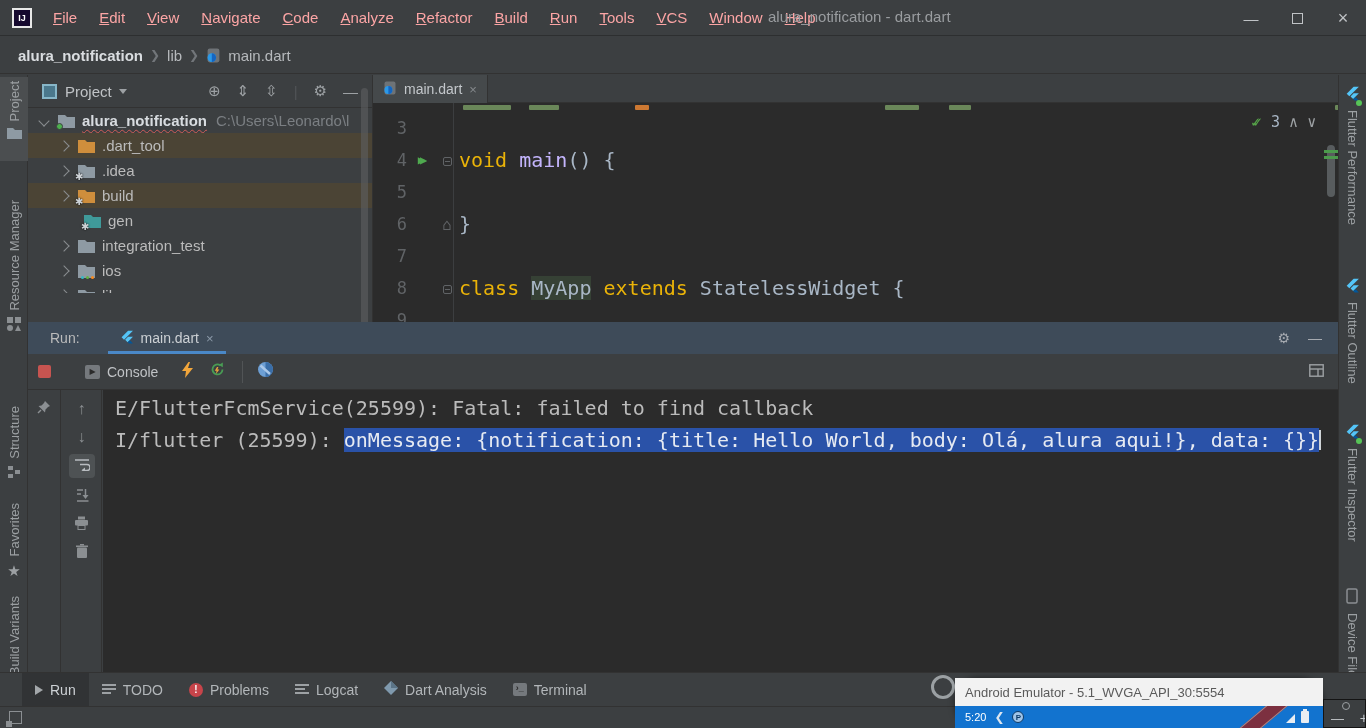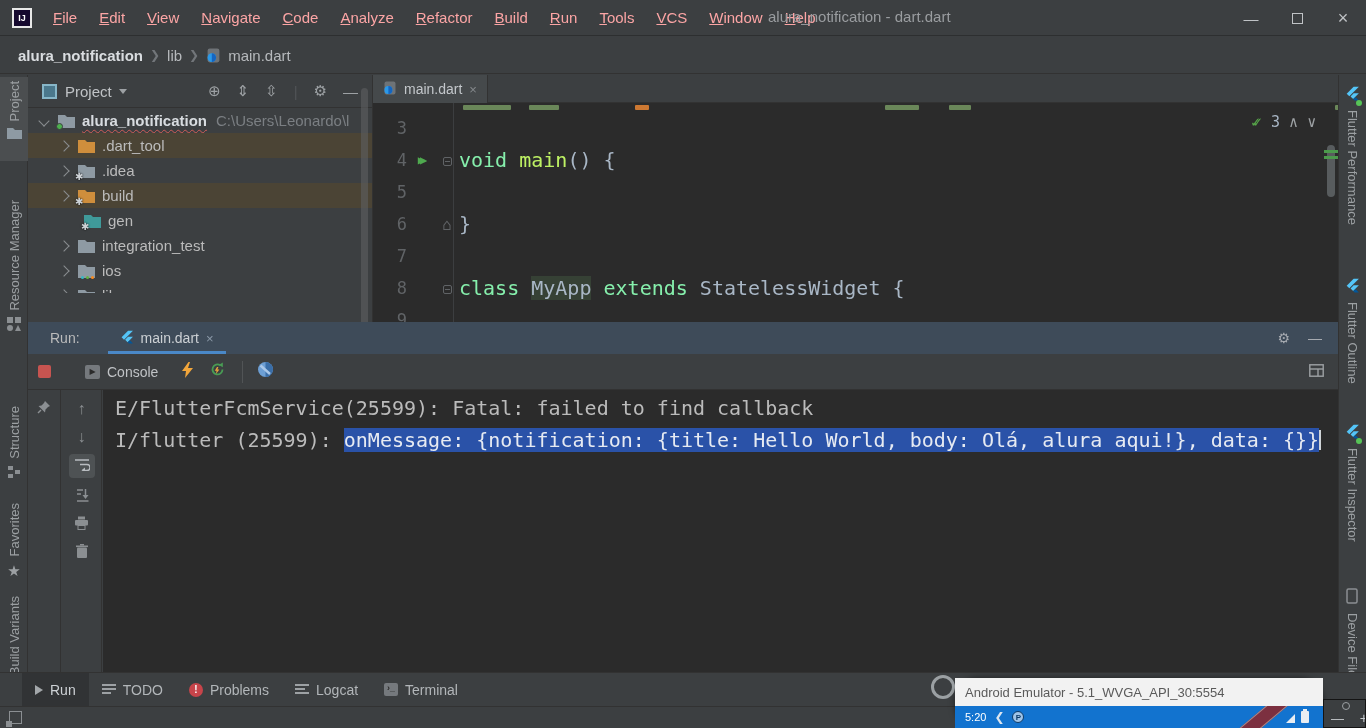--- a/index.html
+++ b/index.html
@@ -62,22 +62,22 @@
   .sliver { position:absolute; top:2px; height:5px; border-radius:1px; }
   .guide { position:absolute; left:80px; top:0; width:1px; height:219px; background:#3c3e40; }
   .crow { position:absolute; left:0; width:965px; height:32px; display:flex; align-items:center; }
   .lnum { width:34px; text-align:right; color:#606366; font-size:17px; flex:none; }
   .gslot { width:28px; flex:none; text-align:center; }
   .runarrow { color:#4faa4f; font-size:12px; letter-spacing:-5px; }
   .fslot { width:24px; flex:none; text-align:center; color:#606366; }
   .foldbox { display:inline-block; width:9px; height:9px; border:1px solid #606366; border-radius:2px; position:relative; }
   .foldbox::after { content:""; position:absolute; left:1px; right:1px; top:3px; height:1px; background:#606366; }
   .ctext { white-space:pre; font-size:20px; color:#a9b7c6; }
-  .kw { color:#86efac; }
-  .fn { color:#bef264; }
+  .kw { color:#eab308; }
+  .fn { color:#c4b5fd; }
   .semi { color:#cc7832; }
   .br { color:#ffc66d; font-weight:bold; background:#3b514d; }
   .clshl-o { color:#cb8742; background:#364135; }
   .clshl-w { color:#a9b7c6; background:#364135; }
   .checks { position:absolute; left:878px; top:10px; display:flex; align-items:center; gap:9px; font-size:15px; }
   .dblcheck { color:#57a64a; font-weight:bold; letter-spacing:-7px; padding-right:7px; }
   .chup { color:#9da1a4; }
   .ed-thumb { position:absolute; right:3px; top:42px; width:8px; height:52px; background:#585c5e; border-radius:4px; }
   .ed-mark { position:absolute; right:0; width:14px; height:3px; background:#4c9a4c; }
   
@@ -615,20 +615,27 @@
     </div>
     <div class="btab">
       <span><svg width="14" height="12">
             <line x1="0" y1="2" x2="14" y2="2" stroke="#9da1a4" stroke-width="2"></line>
             <line x1="0" y1="6" x2="10" y2="6" stroke="#9da1a4" stroke-width="2"></line>
             <line x1="0" y1="10" x2="14" y2="10" stroke="#9da1a4" stroke-width="2"></line>
           </svg></span>
       <span>Logcat</span>
     </div>
     <div class="btab">
+      <span><svg width="14" height="14">
+            <polygon points="7,0 14,7 7,14 0,7" fill="#7f99ad"></polygon>
+            <polygon points="7,0 14,7 7,7" fill="#5b7487"></polygon>
+          </svg></span>
+      <span>Dart Analysis</span>
+    </div>
+    <div class="btab">
       <span style="width:14px;height:13px;background:#75797d;border-radius:2px;color:#2b2b2b;font-size:9px;font-weight:bold;display:flex;align-items:flex-start;justify-content:center">›_</span>
       <span>Terminal</span>
     </div>
   </div>
 
   <div class="abs statusbar">
     <span class="toggler"></span>
   </div>
 
   <div class="spin-ring"></div>

